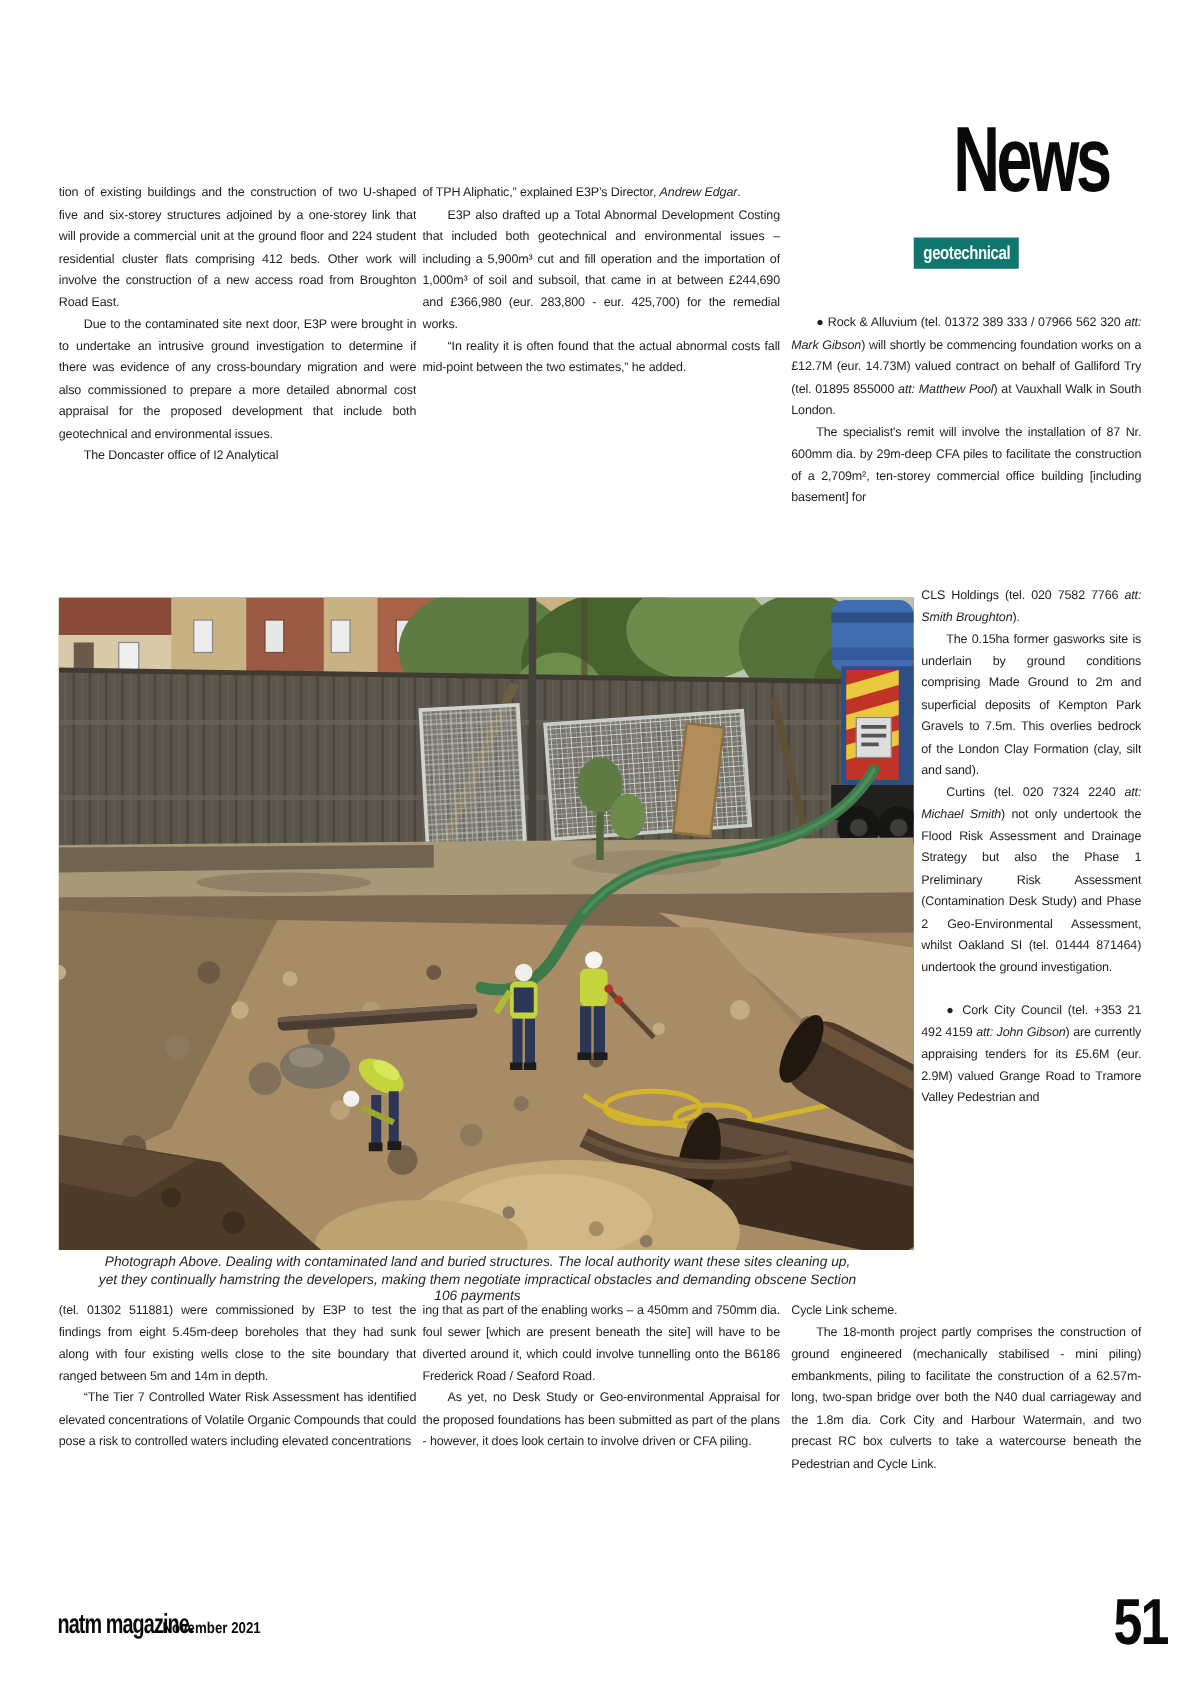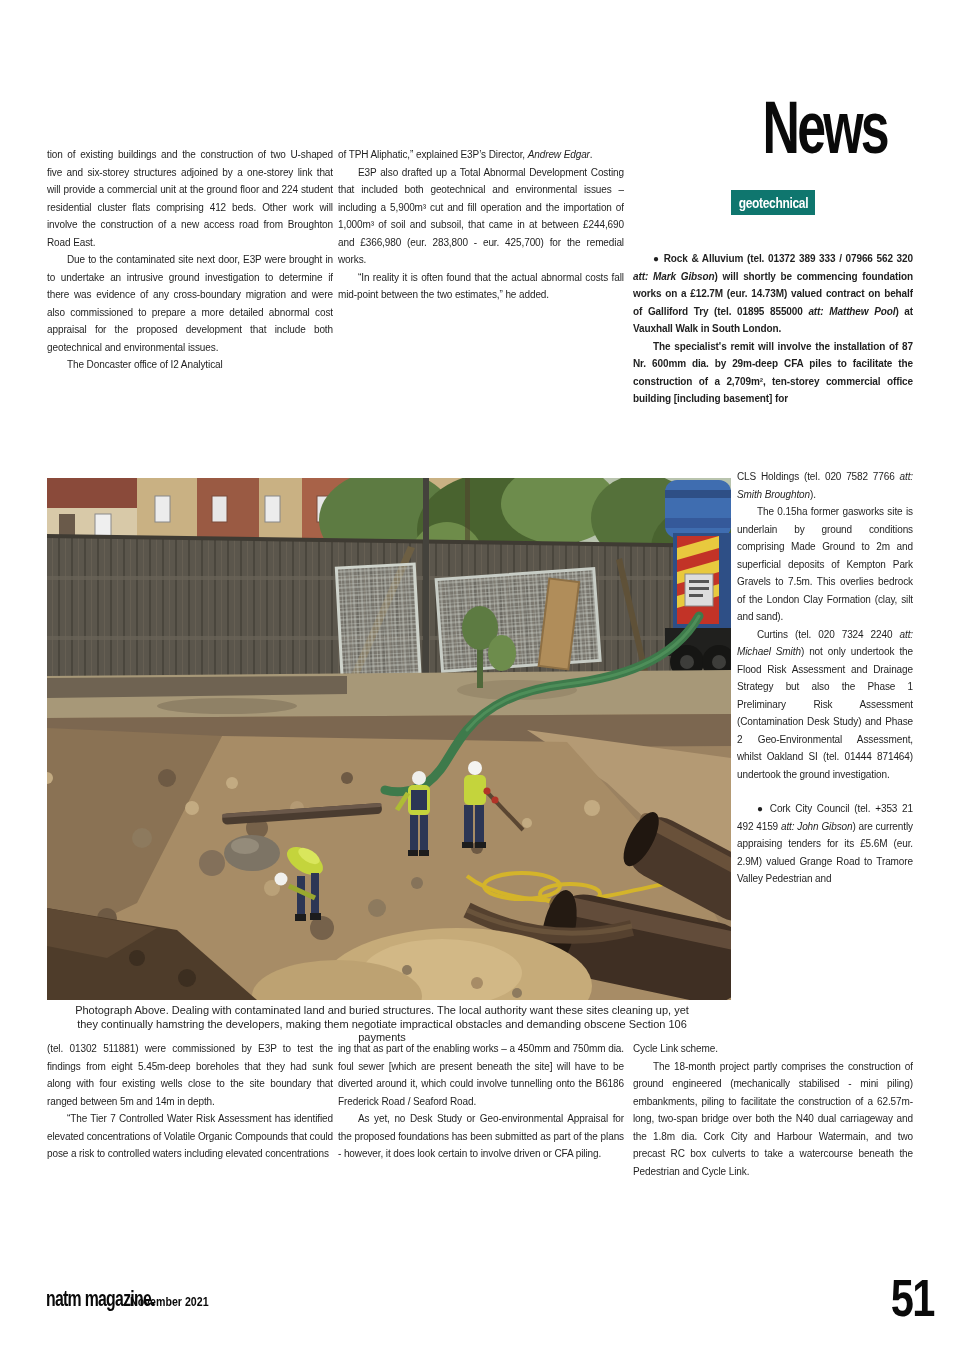--- a/index.html
+++ b/index.html
@@ -32,25 +32,25 @@
   .badge span{
     display:inline-block;font-weight:bold;font-size:15px;letter-spacing:-0.4px;
     transform:scaleX(0.80);transform-origin:center;
   }
   .photo{
     position:absolute;left:47px;top:478px;width:684px;height:522px;overflow:hidden;
     background:#9b8261;
   }
   .caption{
     position:absolute;left:75px;top:1004px;width:614px;
-    text-align:center;font-size:11px;line-height:13.5px;color:#242424;
+    text-align:center;font-style:italic;font-size:11px;line-height:13.5px;color:#242424;
   }
   #col1-top{left:47px;top:146px;width:286px;height:326px;overflow:hidden;}
   #col2-top{left:338px;top:146px;width:286px;height:326px;overflow:hidden;}
-  #col3-top{left:633px;top:250px;width:280px;height:218px;overflow:hidden;font-weight:bold;}
+  #col3-top{left:633px;top:250px;width:280px;height:218px;overflow:hidden;}
   #col3-narrow{left:737px;top:468px;width:176px;height:574px;overflow:hidden;}
   #col1-bottom{left:47px;top:1040px;width:286px;height:240px;overflow:hidden;}
   #col2-bottom{left:338px;top:1040px;width:286px;height:240px;overflow:hidden;}
   #col3-bottom{left:633px;top:1040px;width:280px;height:240px;overflow:hidden;}
 
   .footer-mag{
     position:absolute;left:46px;top:1286px;font-size:22px;font-weight:bold;
     letter-spacing:-1px;transform:scaleX(0.72);transform-origin:left center;color:#0a0a0a;
   }
   .footer-date{

